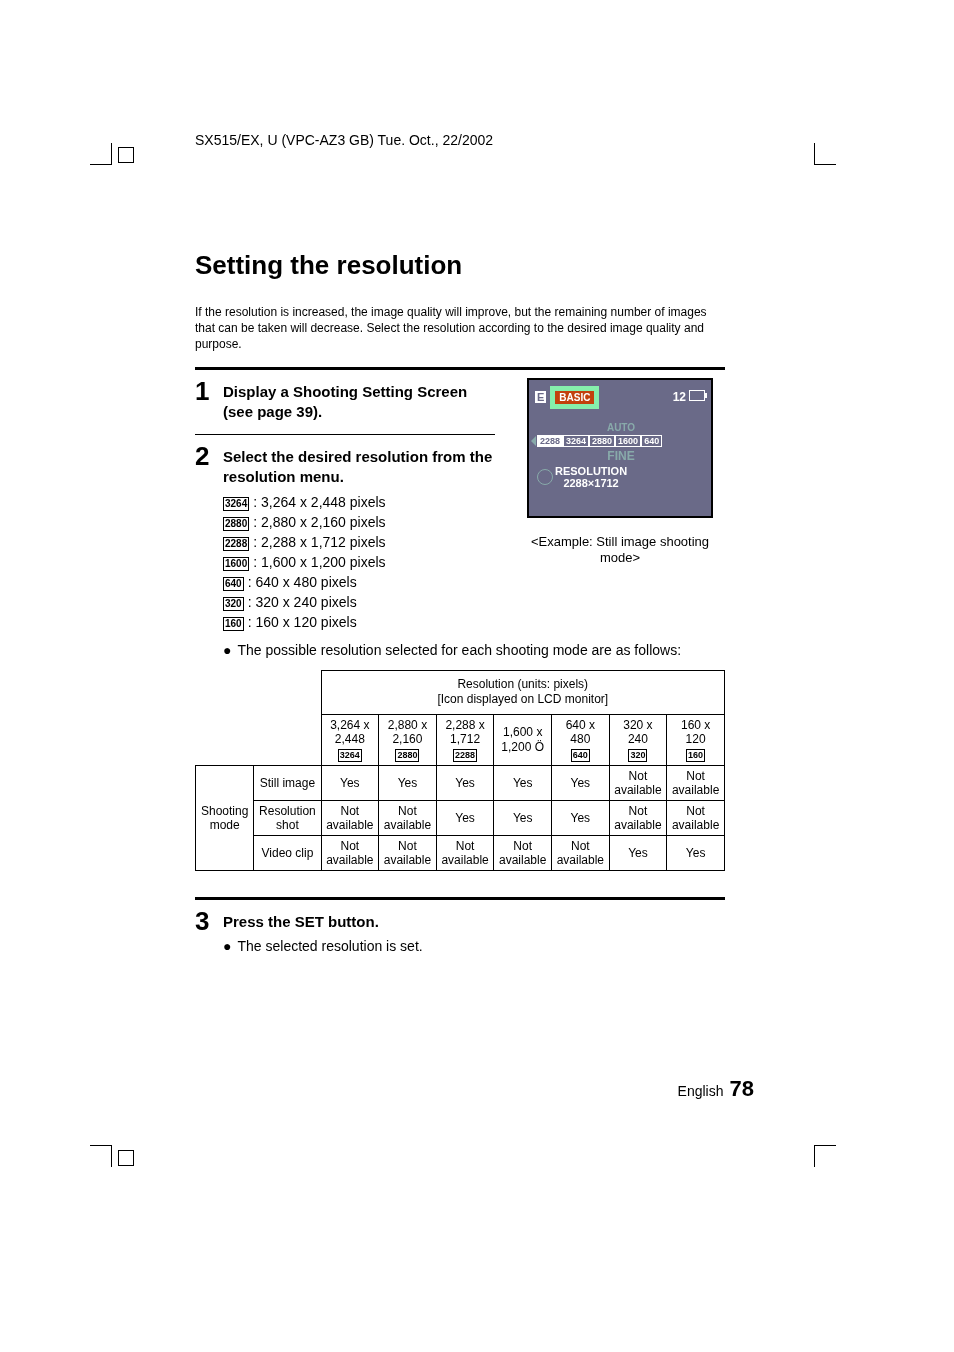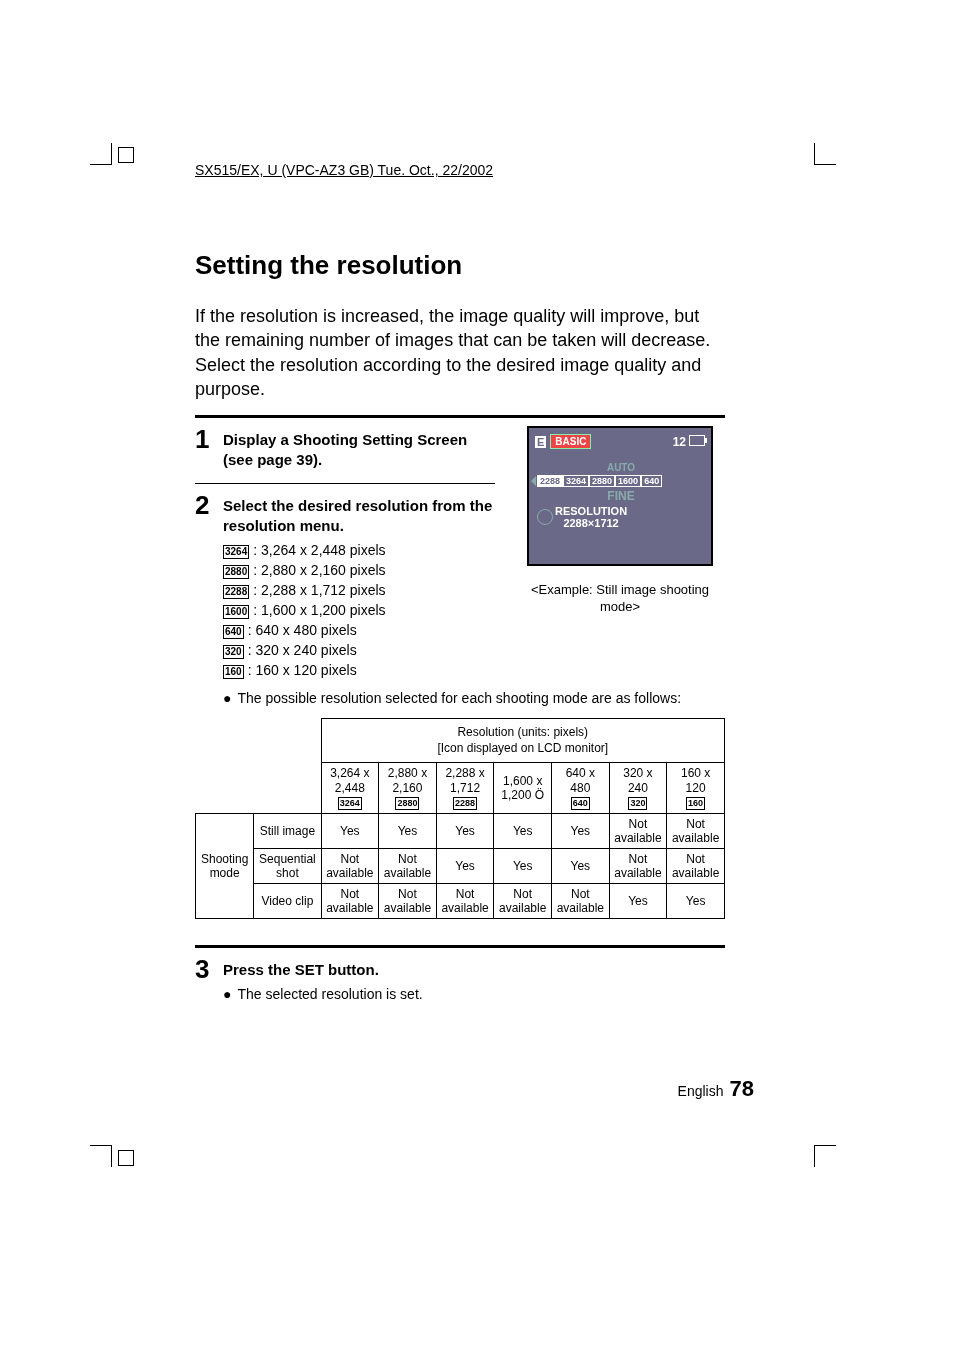--- a/index.html
+++ b/index.html
@@ -29,38 +29,37 @@
   .crop-tl::after, .crop-bl::after {
     content: "";
     position: absolute;
     width: 14px; height: 14px; border: 1px solid #000;
     left: 28px; top: 4px;
   }
   .crop-bl::after { top: 4px; }
 
   .header-text {
     position: absolute;
-    top: 162px;
+    top: 132px;
     left: 195px;
     font-size: 14px;
-    text-decoration: underline;
   }
   .content {
     position: absolute;
     top: 250px;
     left: 195px;
     width: 530px;
   }
   h1 {
     font-size: 26px;
     font-weight: bold;
     margin: 0 0 23px 0;
   }
   .intro {
-    font-size: 18px;
+    font-size: 12px;
     line-height: 1.35;
     margin-bottom: 14px;
   }
   .divider-thick {
     border-top: 3px solid #000;
     margin: 4px 0 8px 0;
   }
   .divider-thin {
     border-top: 1px solid #000;
     margin: 6px 0 8px 0;
@@ -134,21 +133,21 @@
     margin: 0 auto;
     position: relative;
     padding: 6px;
     box-sizing: border-box;
   }
   .lcd .top-row {
     display:flex; justify-content:space-between; align-items:center;
     font-weight:bold; font-size:11px;
   }
   .lcd .label-box {
-    background:#ef4444; border:1px solid #86efac; padding:1px 4px;
+    background:#c2410c; border:5px solid #86efac; padding:1px 4px;
     color:#fff; font-size:10px; display:inline-block;
   }
   .lcd .batt { display:flex; gap:3px; font-size:12px; }
   .lcd .batt-icon { width:14px; height:9px; border:1px solid #fff; position:relative; }
   .lcd .batt-icon::after { content:""; position:absolute; right:-3px; top:2px; width:2px; height:5px; background:#fff; }
   .lcd .auto { color:#8aa; font-weight:bold; font-size:10px; margin-top:13px; margin-left:2px; }
   .lcd .res-bar { display:flex; margin-top:2px; margin-left:-4px; align-items:center; }
   .lcd .arrow-l { width:0;height:0;border-top:5px solid transparent;border-bottom:5px solid transparent;border-right:5px solid #8aa; margin-right:1px;}
   .lcd .res-opt { border:1px solid #fff; padding:0 2px; font-size:9px; font-weight:bold; background:#6a6a88; }
   .lcd .res-opt.sel { background:#fff; color:#6a6a88; }
@@ -329,21 +328,21 @@
         <td class="row-label">Still image</td>
         <td>Yes</td>
         <td>Yes</td>
         <td>Yes</td>
         <td>Yes</td>
         <td>Yes</td>
         <td>Not available</td>
         <td>Not available</td>
       </tr>
       <tr>
-        <td class="row-label">Sequential shot</td>
+        <td class="row-label">Resolution shot</td>
         <td>Not available</td>
         <td>Not available</td>
         <td>Yes</td>
         <td>Yes</td>
         <td>Yes</td>
         <td>Not available</td>
         <td>Not available</td>
       </tr>
       <tr>
         <td class="row-label">Video clip</td>

